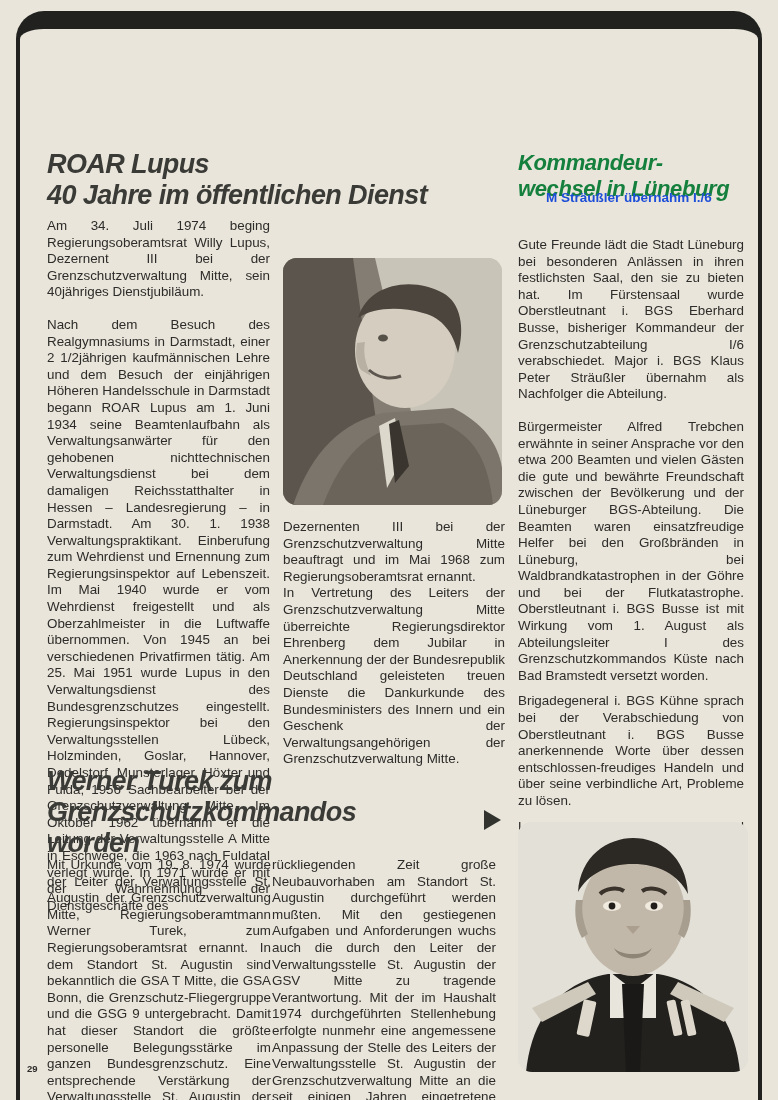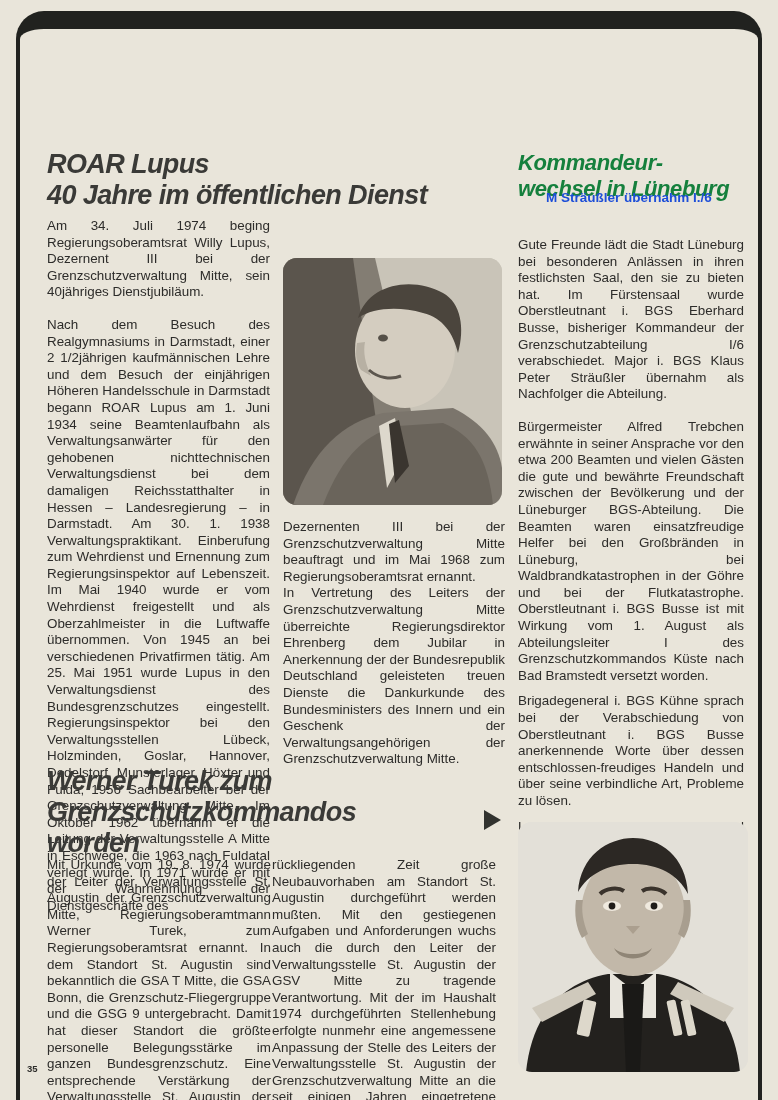--- a/index.html
+++ b/index.html
@@ -153,13 +153,13 @@
     <ellipse cx="136" cy="84" rx="9" ry="5" fill="#efe9de"></ellipse>
     <circle cx="94" cy="84" r="3.4" fill="#201d1a"></circle>
     <circle cx="136" cy="84" r="3.4" fill="#201d1a"></circle>
     <path d="M82,72 C88,66 100,65 106,69" stroke="#3a332c" stroke-width="4" fill="none"></path>
     <path d="M124,69 C130,65 142,66 148,72" stroke="#3a332c" stroke-width="4" fill="none"></path>
     <path d="M96,126 C104,134 126,134 134,126 C128,140 102,140 96,126 Z" fill="#8f8576"></path>
     <path d="M108,104 L122,104 L115,112 Z" fill="#ab9f8f"></path>
   </svg>
 </div>
 
-<div class="pagenum">35</div>
+<div class="pagenum">29</div>
 
 </body></html>

